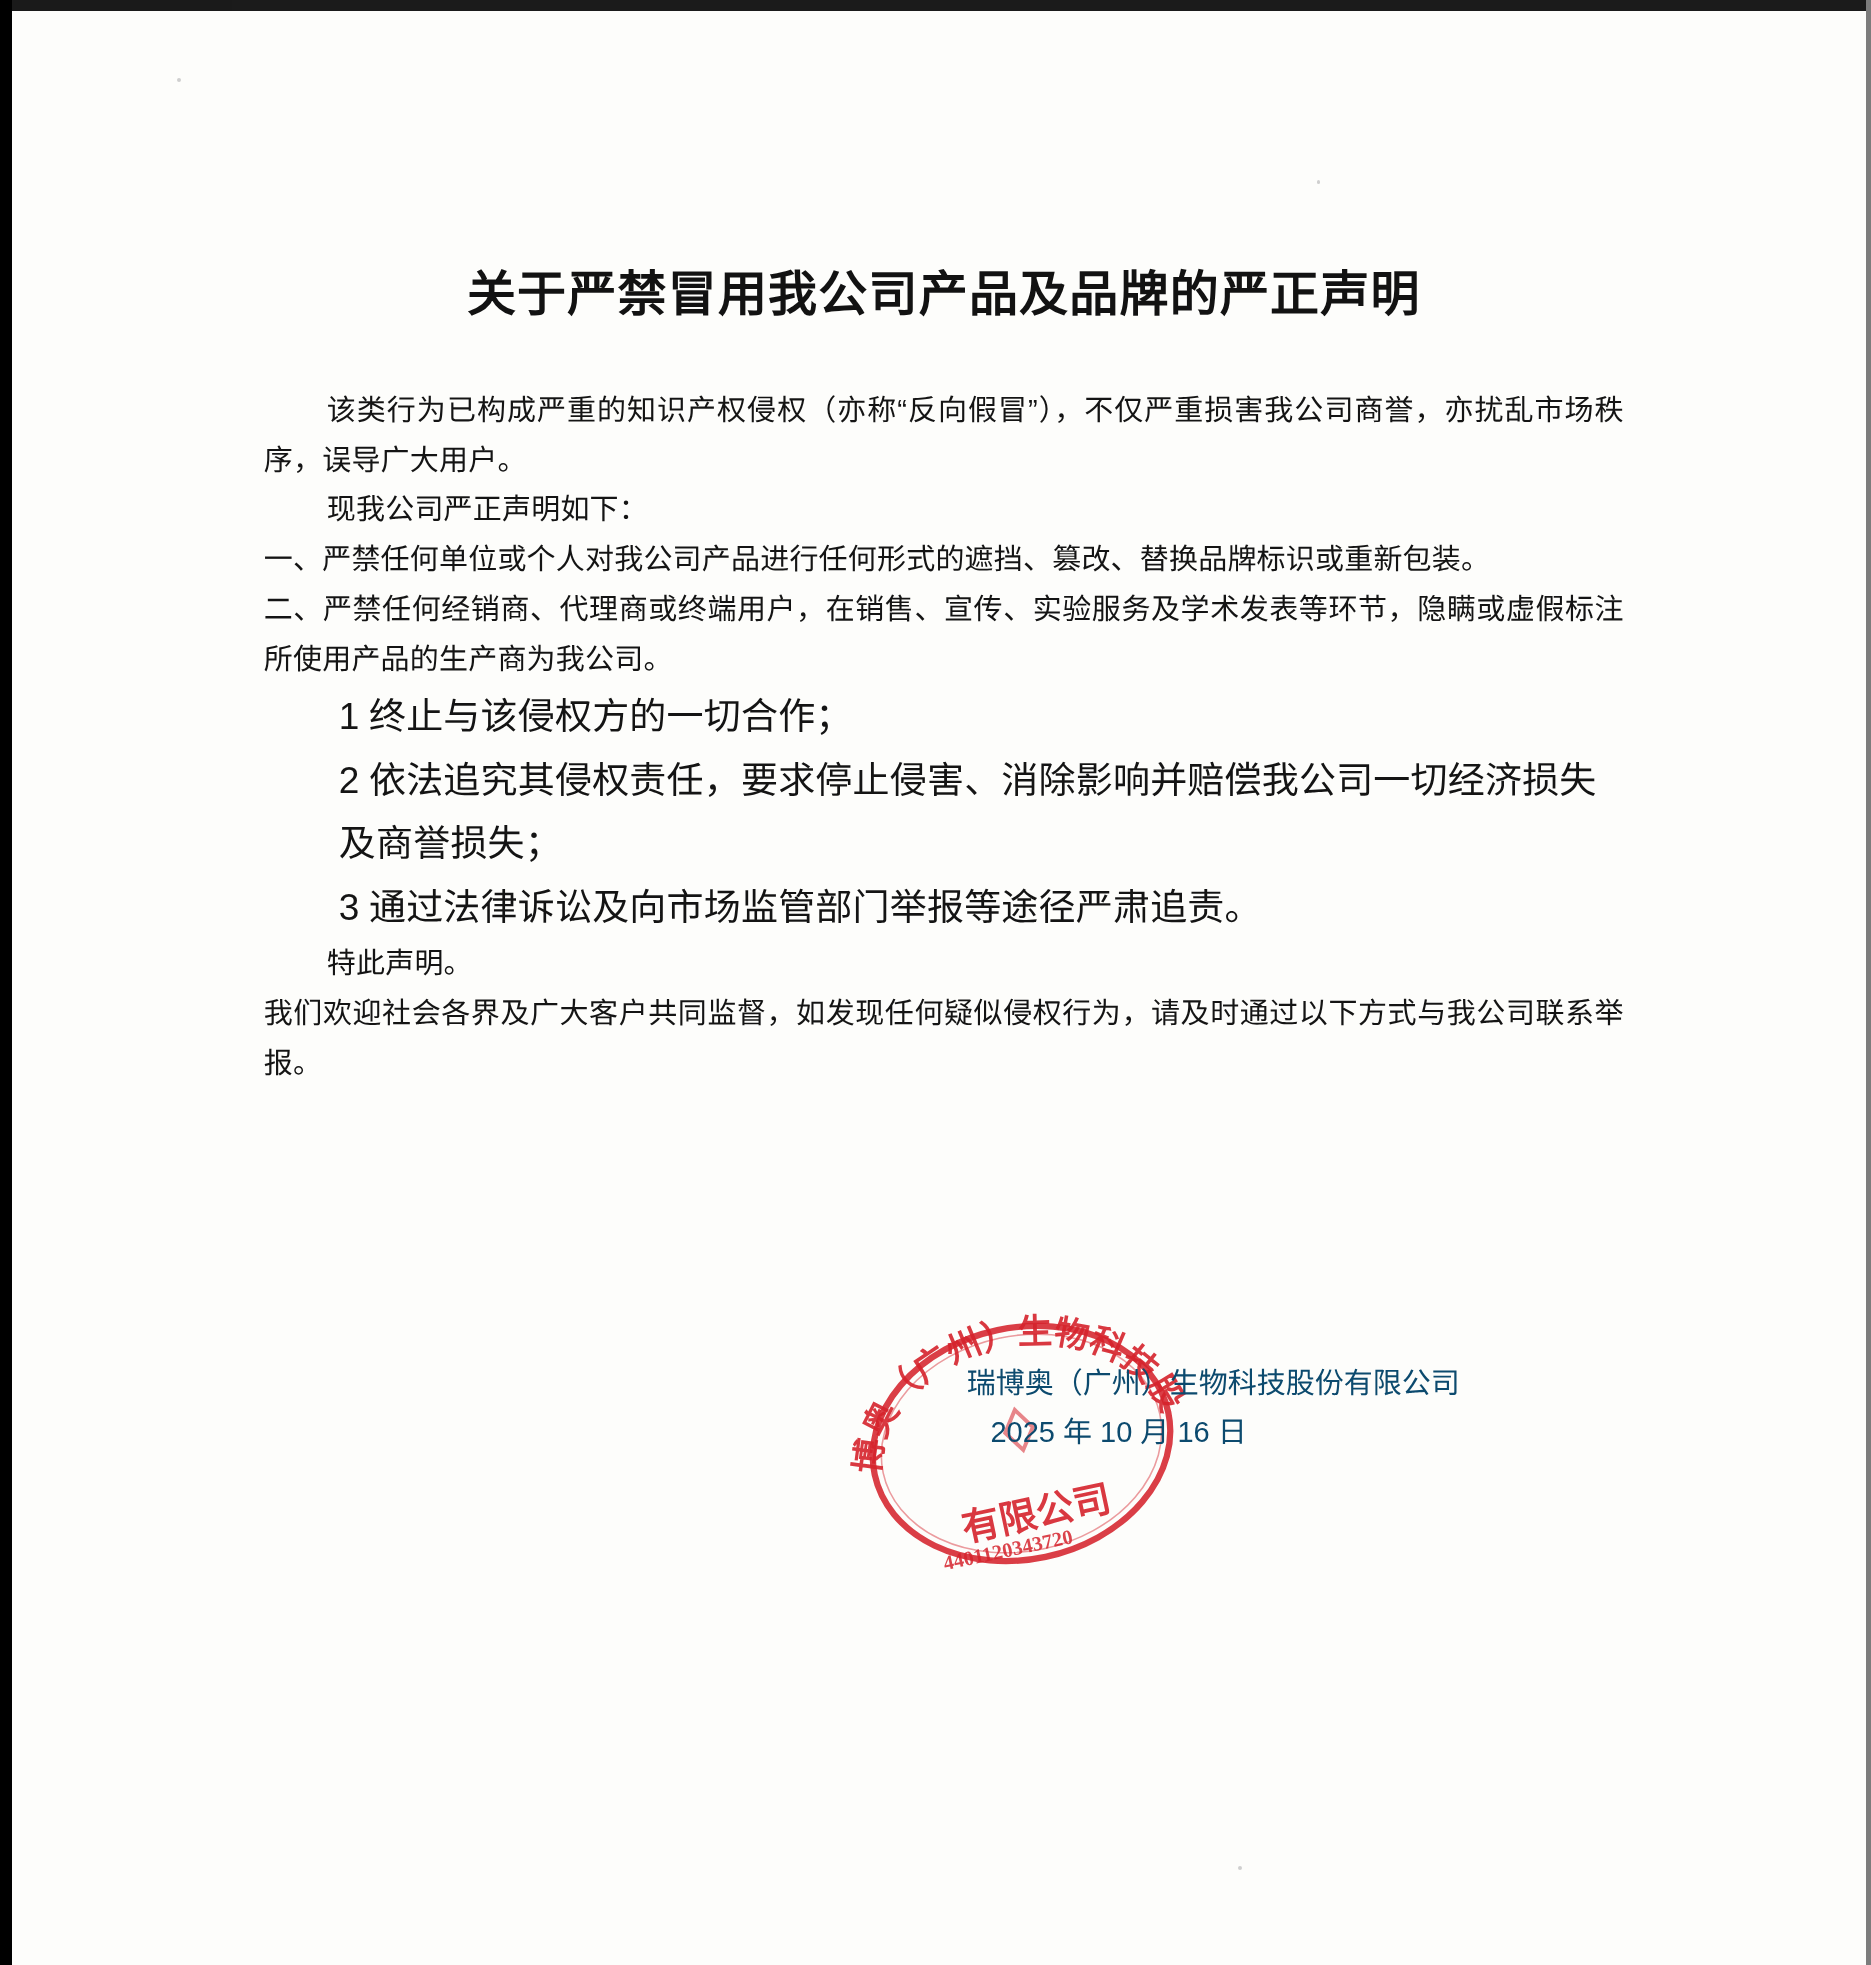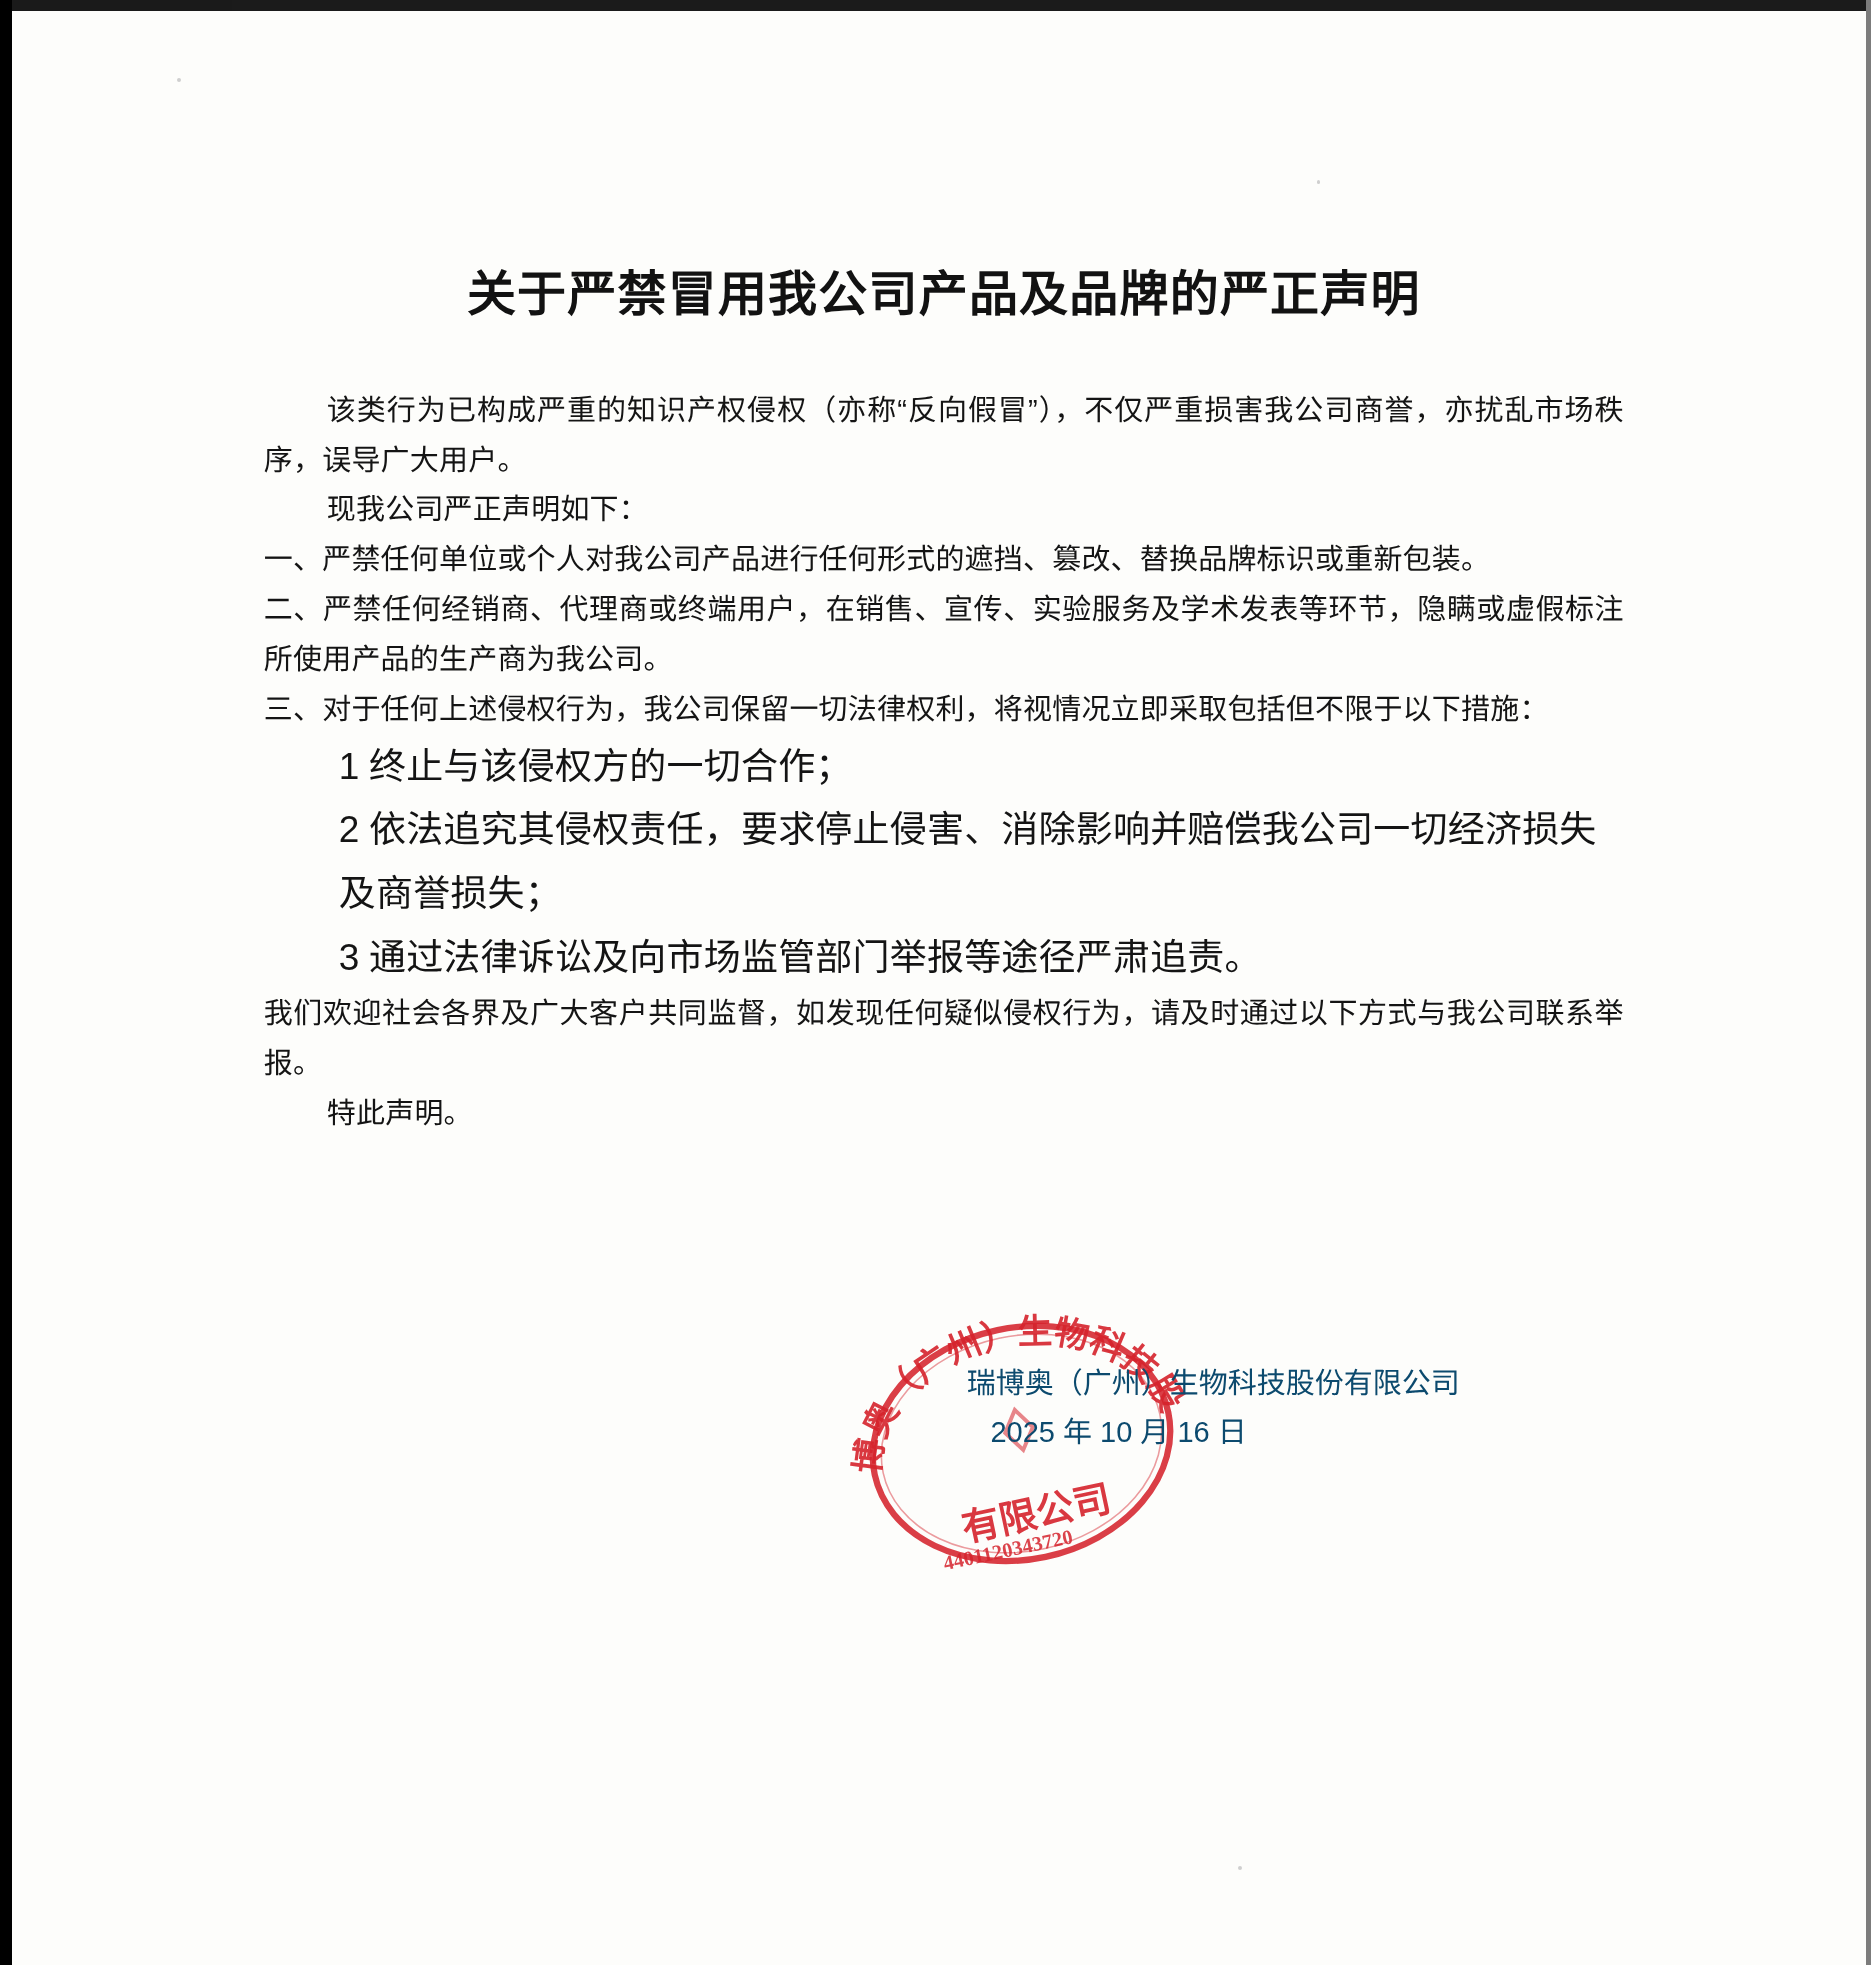--- a/index.html
+++ b/index.html
@@ -144,34 +144,33 @@
 
     <div class="content">
 
       <div class="doc-title">关于严禁冒用我公司产品及品牌的严正声明</div>
 
       <div class="para indent">该类行为已构成严重的知识产权侵权（亦称“反向假冒”），不仅严重损害我公司商誉，亦扰乱市场秩序，误导广大用户。</div>
       <div class="para indent">现我公司严正声明如下：</div>
 
       <div class="numbered">一、严禁任何单位或个人对我公司产品进行任何形式的遮挡、篡改、替换品牌标识或重新包装。</div>
       <div class="numbered">二、严禁任何经销商、代理商或终端用户，在销售、宣传、实验服务及学术发表等环节，隐瞒或虚假标注所使用产品的生产商为我公司。</div>
-      <div class="numbered">三、对于任何上述侵权行为，我公司保留一切法律权利，将视情况立即采取包括但不限于以下措施：</div>
 
       <div class="sub-item">
         <span class="sub-num">1</span><span>终止与该侵权方的一切合作；</span>
       </div>
       <div class="sub-item">
         <span class="sub-num">2</span><span>依法追究其侵权责任，要求停止侵害、消除影响并赔偿我公司一切经济损失及商誉损失；</span>
       </div>
       <div class="sub-item">
         <span class="sub-num">3</span><span>通过法律诉讼及向市场监管部门举报等途径严肃追责。</span>
       </div>
 
+      <div class="para indent">特此声明。</div>
       <div class="para">我们欢迎社会各界及广大客户共同监督，如发现任何疑似侵权行为，请及时通过以下方式与我公司联系举报。</div>
-      <div class="para indent">特此声明。</div>
 
     </div>
 
     <div class="seal">
       <svg viewBox="0 0 980 730" xmlns="http://www.w3.org/2000/svg">
         <defs>
           <path id="arcTop" d="M 120 400 A 370 285 0 0 1 860 400" fill="none"></path>
           <path id="arcBottom" d="M 200 430 A 290 215 0 0 0 780 430" fill="none"></path>
         </defs>
         <ellipse cx="490" cy="365" rx="382" ry="295" fill="none" stroke="#d5232c" stroke-width="16" opacity="0.88"></ellipse>

